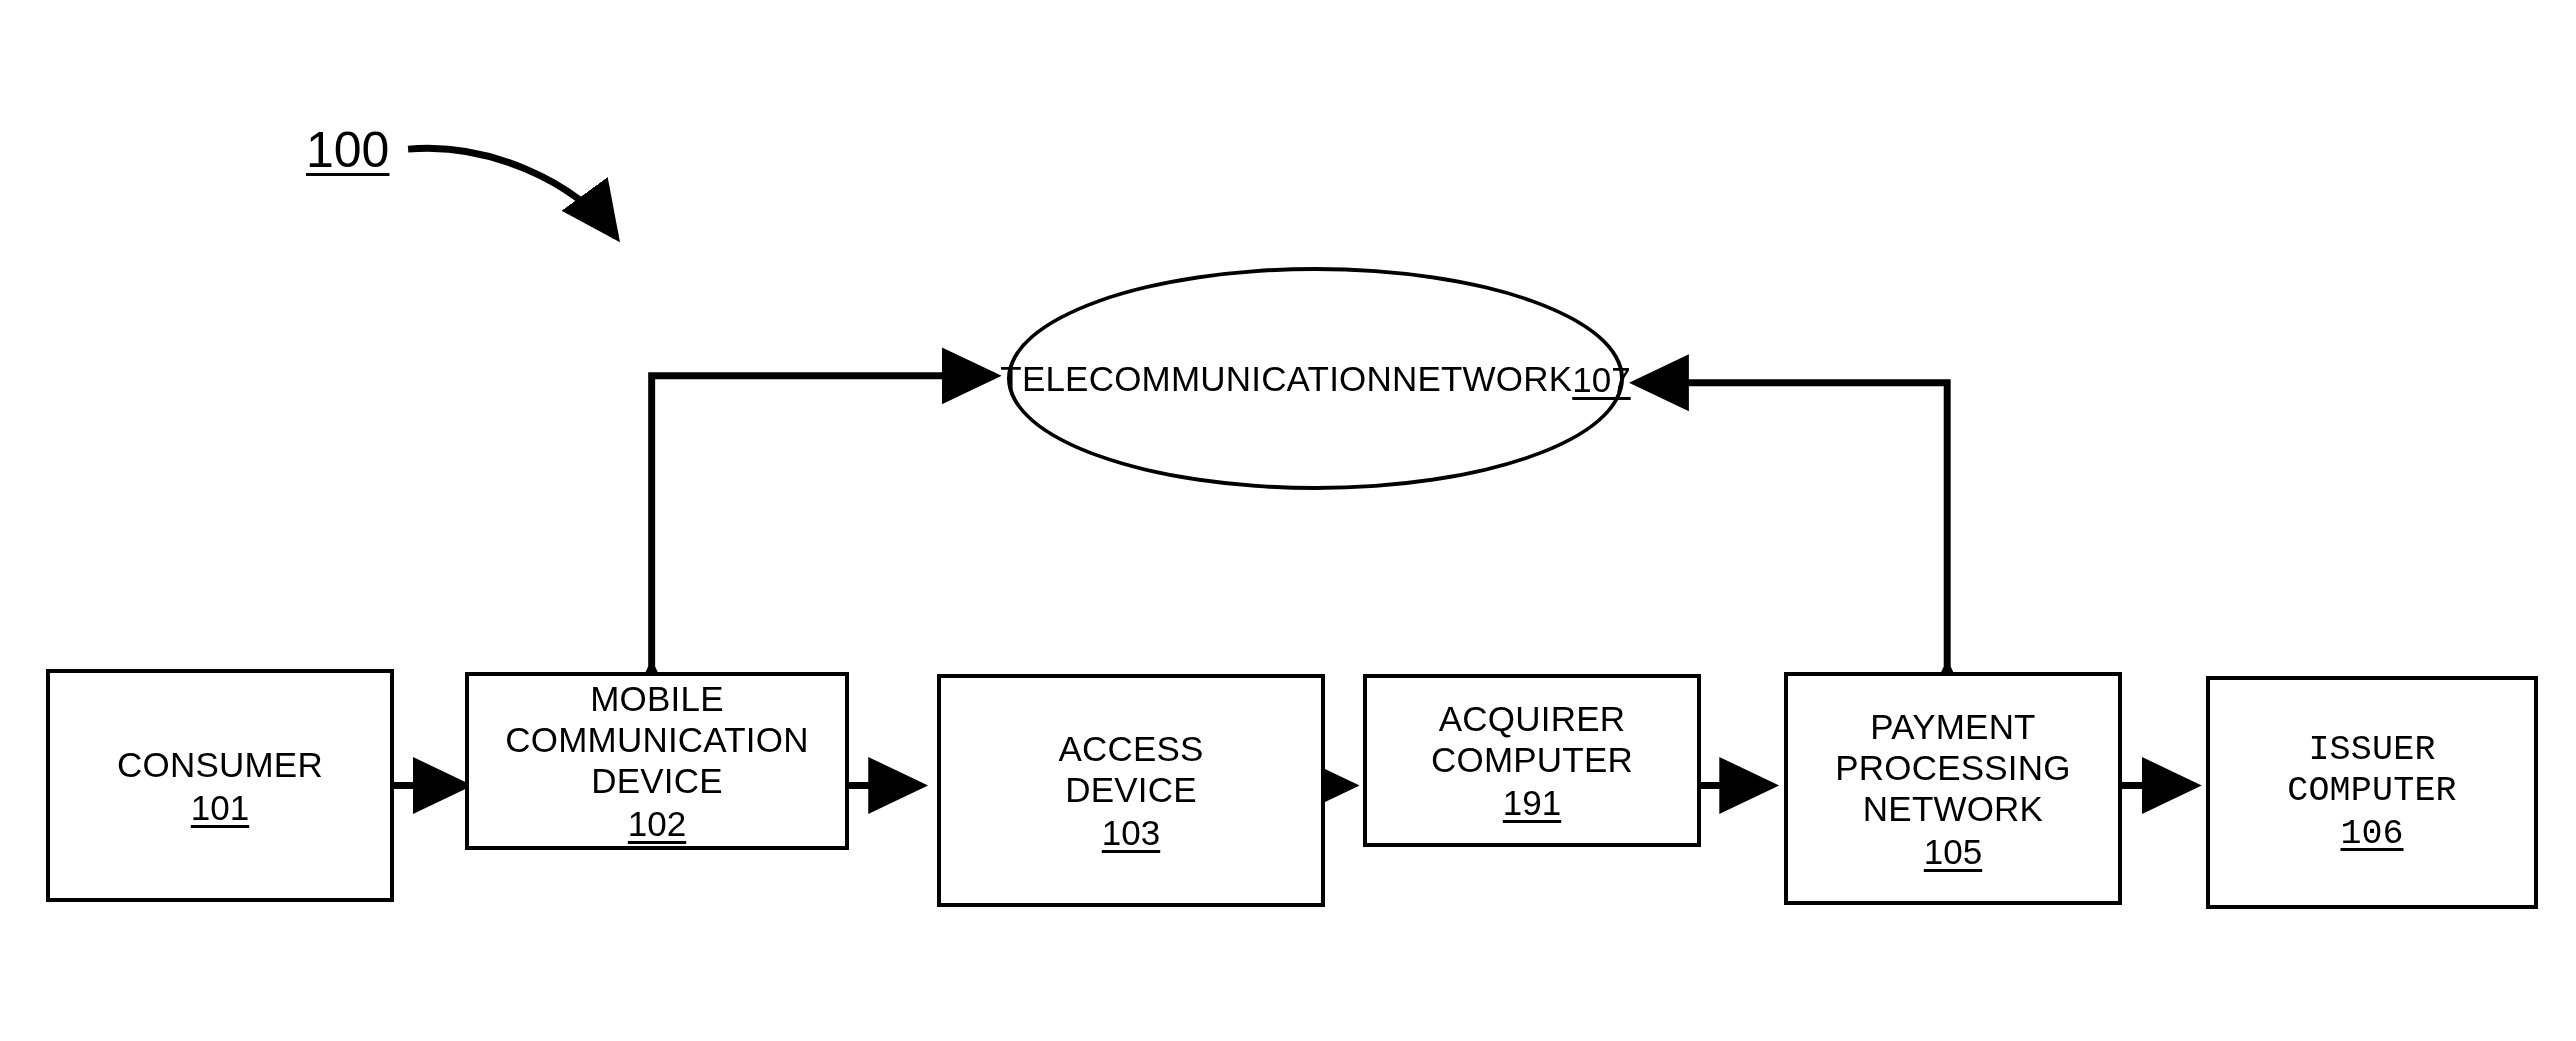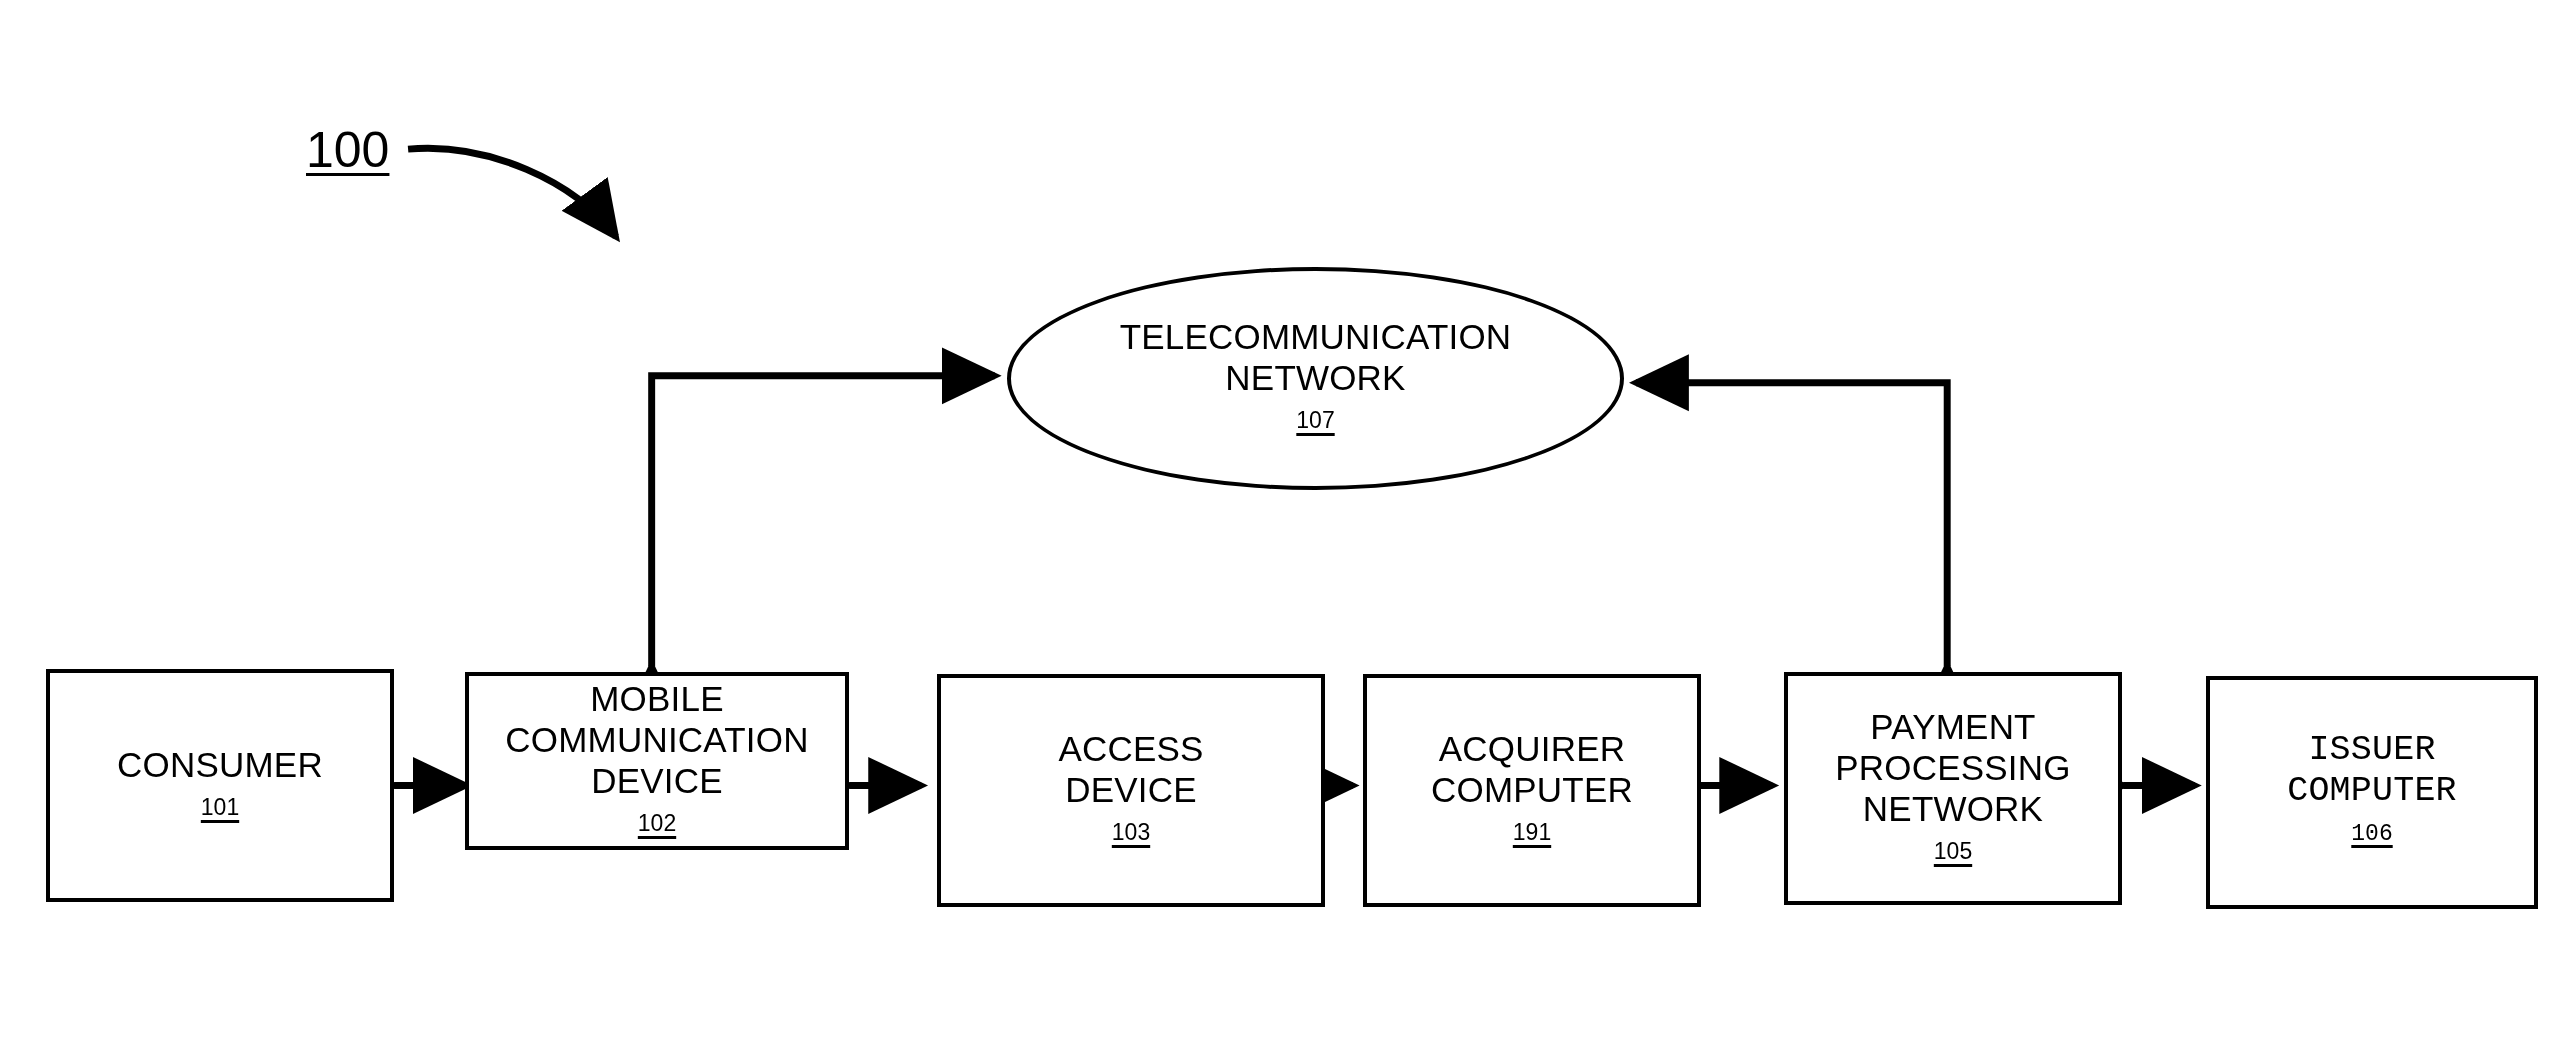--- a/index.html
+++ b/index.html
@@ -39,36 +39,36 @@
     justify-content: center;
     text-align: center;
   }
   .node-label {
     font-size: 35px;
     line-height: 41px;
     letter-spacing: 0.2px;
     white-space: nowrap;
   }
   .node-ref {
-    font-size: 23px;
+    font-size: 35px;
     line-height: 41px;
     text-decoration: underline;
     text-underline-offset: 5px;
     text-decoration-thickness: 3px;
     margin-top: 2px;
   }
   
   .ellipse-node {
     position: absolute;
     box-sizing: border-box;
     border: 4px solid #000000;
     border-radius: 50%;
     background: #ffffff;
     display: flex;
-    flex-direction: column;
+    flex-direction: row;
     align-items: center;
     justify-content: center;
     text-align: center;
   }
   
   .fig-label {
     position: absolute;
     font-size: 50px;
     line-height: 42px;
     text-decoration: underline;
@@ -139,21 +139,21 @@
     <div class="node-label">DEVICE</div>
     <div class="node-ref">102</div>
   </div>
 
   <div class="node-box" style="left:937px; top:674px; width:388px; height:233px;">
     <div class="node-label">ACCESS</div>
     <div class="node-label">DEVICE</div>
     <div class="node-ref">103</div>
   </div>
 
-  <div class="node-box" style="left:1363px; top:674px; width:338px; height:233px;">
+  <div class="node-box" style="left:1363px; top:674px; width:338px; height:173px;">
     <div class="node-label">ACQUIRER</div>
     <div class="node-label">COMPUTER</div>
     <div class="node-ref">191</div>
   </div>
 
   <div class="node-box" style="left:1784px; top:672px; width:338px; height:233px;">
     <div class="node-label">PAYMENT</div>
     <div class="node-label">PROCESSING</div>
     <div class="node-label">NETWORK</div>
     <div class="node-ref">105</div>

